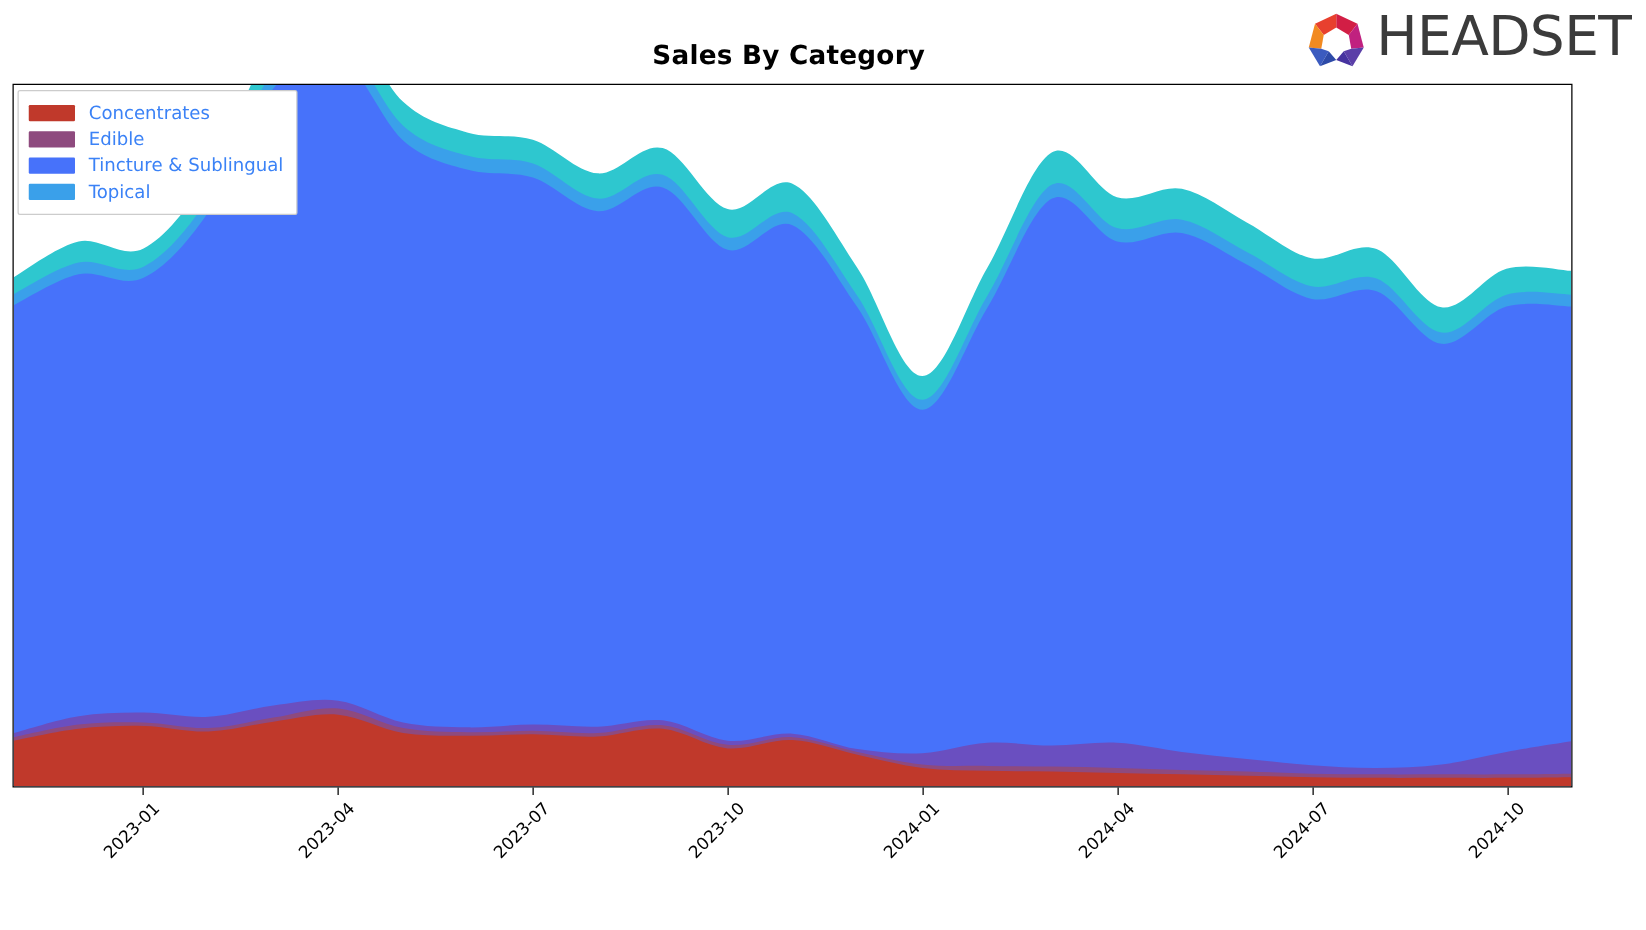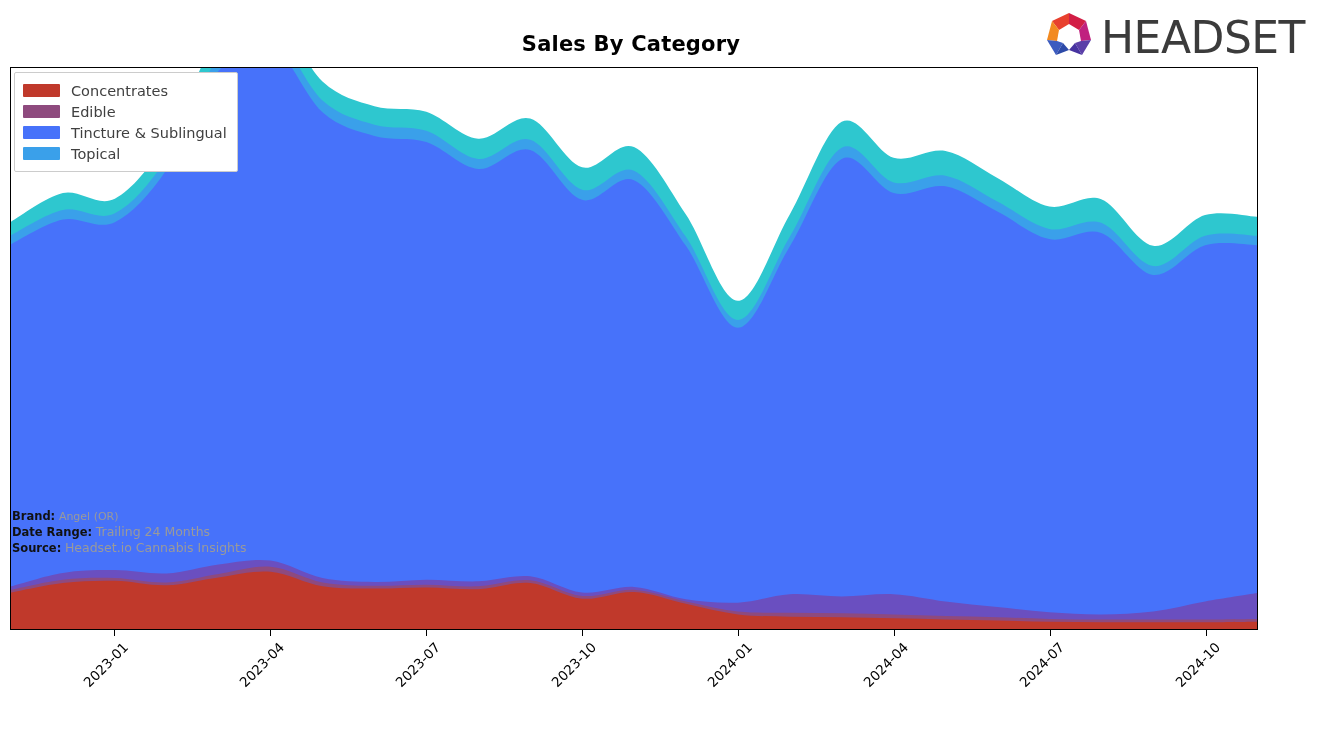--- a/index.html
+++ b/index.html
@@ -26,21 +26,21 @@
     font-size: 21px;
     font-weight: bold;
     color: #000000;
     letter-spacing: .2px;
   }
 
   .brand-logo {
     position: absolute;
     right: 12px; top: 8px;
     display: flex;
-    align-items: flex-end;
+    align-items: flex-start;
     height: 52px;
   }
   .brand-mark { width: 56px; height: 50px; display:block; }
   .brand-word {
     font-size: 44px;
     font-weight: 500;
     color: #3b3b3b;
     letter-spacing: -0.5px;
     line-height: 1;
     margin-left: 4px;
@@ -76,21 +76,21 @@
     height: 21px;
   }
   .legend-swatch {
     width: 37px; height: 13px;
     margin-right: 11px;
     flex: 0 0 auto;
     border-radius: 1px;
   }
   .legend-label {
     font-size: 14.5px;
-    color: #404040;
+    color: #3b82f6;
     white-space: nowrap;
   }
 
   
   .xaxis { position:absolute; left:10px; top:630px; width:1248px; height:1px; }
   .xtick-mark {
     position: absolute;
     width: 1.4px; height: 6px;
     background: #000000;
     top: 0;
@@ -181,28 +181,14 @@
       <div class="xtick-mark" style="left: 728px;"></div>
       <div class="xtick-label" style="left: 734px;">2024-01</div>
       <div class="xtick-mark" style="left: 884px;"></div>
       <div class="xtick-label" style="left: 890px;">2024-04</div>
       <div class="xtick-mark" style="left: 1040px;"></div>
       <div class="xtick-label" style="left: 1046px;">2024-07</div>
       <div class="xtick-mark" style="left: 1196px;"></div>
       <div class="xtick-label" style="left: 1202px;">2024-10</div>
     </div>
 
-  <div class="footer">
-    <div class="footer-line fl-brand">
-      <span class="footer-key">Brand:</span>
-      <span class="footer-val">Angel (OR)</span>
-    </div>
-    <div class="footer-line fl-date">
-      <span class="footer-key">Date Range:</span>
-      <span class="footer-val">Trailing 24 Months</span>
-    </div>
-    <div class="footer-line fl-source">
-      <span class="footer-key">Source:</span>
-      <span class="footer-val">Headset.io Cannabis Insights</span>
-    </div>
-  </div>
 
 </div>
 
 </body></html>

